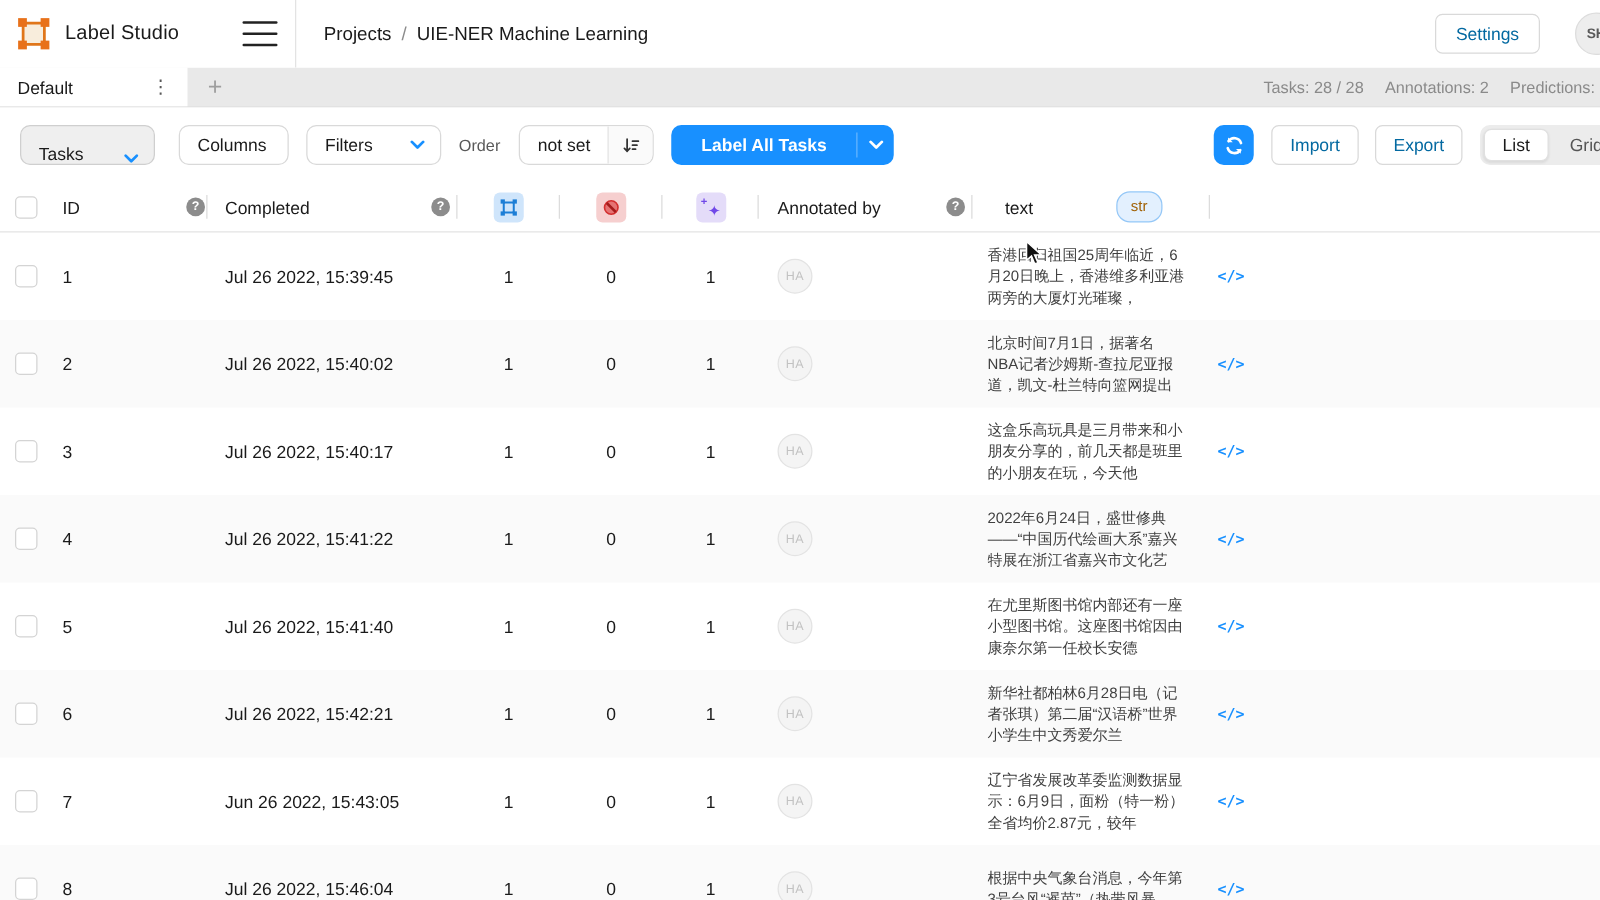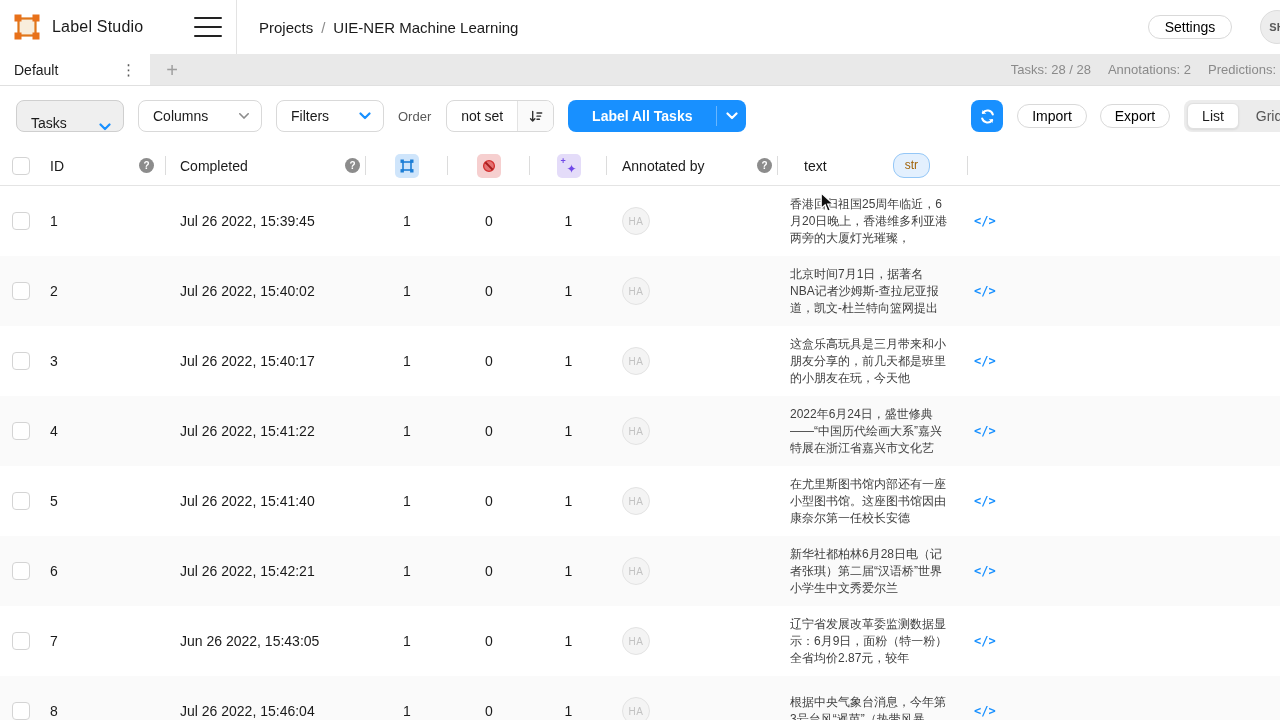--- a/index.html
+++ b/index.html
@@ -12,41 +12,41 @@
   
   .app-header{height:54px;display:flex;align-items:center;background:#fff;position:relative;}
   .logo-zone{display:flex;align-items:center;width:237px;flex:0 0 237px;padding-left:14px;border-right:1px solid #e3e3e3;height:100%;}
   .logo-box{width:26px;height:26px;margin-right:12px;flex:0 0 26px;}
   .app-title{font-size:16px;font-weight:500;color:#1a1a1a;letter-spacing:.2px;flex:1;}
   .hamburger{width:28px;height:20px;display:flex;flex-direction:column;justify-content:space-between;margin-right:14px;cursor:pointer;}
   .hamburger span{display:block;height:2px;background:#222;border-radius:1px;}
   .breadcrumb{display:flex;align-items:center;gap:8px;padding-left:22px;font-size:15px;color:#1a1a1a;}
   .crumb-sep{color:#8c8c8c;}
   .header-right{margin-left:auto;display:flex;align-items:center;}
-  .btn{border:1px solid #d9d9d9;background:#fff;border-radius:12px;height:24px;
-    display:inline-flex;align-items:center;justify-content:center;font-size:14px;color:#000000;
+  .btn{border:1px solid #d9d9d9;background:#fff;border-radius:6px;height:32px;
+    display:inline-flex;align-items:center;justify-content:center;font-size:14px;color:#0369a1;
     font-family:"Liberation Sans",sans-serif;cursor:pointer;}
   .settings-btn{width:84px;margin-right:28px;}
   .avatar{width:34px;height:34px;border-radius:50%;background:#ededed;border:1px solid #dcdcdc;
     display:flex;align-items:center;justify-content:center;font-size:11px;font-weight:bold;
     color:#595959;margin-right:-14px;flex:0 0 34px;}
   
   .tabbar{height:32px;background:#e9e9e9;display:flex;align-items:center;border-bottom:1px solid #e0e0e0;}
   .tab-active{width:150px;height:100%;background:#fff;display:flex;align-items:center;padding:0 10px 0 14px;}
   .tab-label{font-size:14px;color:#1a1a1a;flex:1;}
   .kebab{color:#595959;font-size:15px;cursor:pointer;padding:0 4px;line-height:1;}
   .tab-add{color:#9e9e9e;font-size:20px;line-height:1;margin-left:12px;cursor:pointer;width:20px;text-align:center;}
   .tab-stats{margin-left:auto;display:flex;gap:17px;font-size:13px;color:#8a8a8a;padding-right:4px;white-space:nowrap;}
   
   .toolbar{height:60px;display:flex;align-items:center;background:#fff;position:relative;}
   .tb-btn{height:32px;border:1px solid #d9d9d9;border-radius:8px;background:#fff;display:inline-flex;
     align-items:center;justify-content:space-between;font-size:14px;color:#1a1a1a;padding:0 12px 0 14px;cursor:pointer;}
   .tb-btn .lbl{margin-right:10px;}
   .tasks-btn{margin-left:16px;width:108px;background:#efefef;border-color:#cfcfcf;align-items:flex-end;}
-  .columns-btn{margin-left:14px;width:124px;}
+  .columns-btn{margin-left:19px;width:88px;}
   .filters-btn{margin-left:14px;width:108px;}
   .order-label{margin-left:14px;font-size:13px;color:#595959;}
   .order-group{margin-left:15px;height:32px;border:1px solid #d9d9d9;border-radius:8px;display:flex;align-items:stretch;overflow:hidden;background:#fff;cursor:pointer;}
   .order-value{display:flex;align-items:center;padding:0 14px;font-size:14px;color:#1a1a1a;}
   .order-sort{width:36px;display:flex;align-items:center;justify-content:center;border-left:1px solid #e3e3e3;background:#fafafa;}
   .label-all{margin-left:14px;width:178px;height:32px;background:var(--accent);border-radius:8px;
     display:flex;align-items:center;color:#fff;font-weight:bold;font-size:14px;cursor:pointer;}
   .label-all .lbl{flex:1;text-align:center;}
   .label-all .dd{width:30px;display:flex;align-items:center;justify-content:center;border-left:1px solid rgba(255,255,255,.35);height:20px;}
   .refresh-btn{position:absolute;left:971px;width:32px;height:32px;background:var(--accent);border:none;
@@ -57,21 +57,21 @@
     display:flex;align-items:center;padding:3px;gap:4px;}
   .seg-item{height:26px;border-radius:6px;display:flex;align-items:center;justify-content:center;
     font-size:14px;width:52px;cursor:pointer;color:#555;}
   .seg-item.active{background:#fff;border:1px solid #e0e0e0;box-shadow:0 1px 2px rgba(0,0,0,.08);color:#1a1a1a;}
   
   .thead{height:40px;display:flex;align-items:stretch;border-bottom:1px solid #e4e4e4;background:#fff;font-size:14px;}
   .hcell{display:flex;align-items:center;position:relative;font-weight:500;color:#1a1a1a;}
   .hcell.divided::after{content:"";position:absolute;right:0;top:10px;bottom:10px;width:1px;background:#dcdcdc;}
   .col-check{width:38px;flex:0 0 38px;display:flex;align-items:center;}
   .col-check .cb{margin-left:12px;}
-  .col-id{width:128px;flex:0 0 128px;padding:0 12px 0 12px;justify-content:space-between;}
+  .col-id{width:128px;flex:0 0 128px;padding:0 2px 0 12px;justify-content:space-between;}
   .col-completed{width:200px;flex:0 0 200px;padding:0 6px 0 14px;justify-content:space-between;}
   .col-ann,.col-cancel{width:82px;flex:0 0 82px;justify-content:center;}
   .col-pred{width:77px;flex:0 0 77px;justify-content:center;}
   .col-annotator{width:171px;flex:0 0 171px;padding:0 6px 0 15px;justify-content:space-between;}
   .col-text{width:190px;flex:0 0 190px;padding:0 0 0 26px;}
   .col-source{flex:1;display:flex;align-items:center;padding-left:6px;}
   .cb{width:18px;height:18px;border:1.5px solid #d4d4d4;border-radius:4px;background:#fff;cursor:pointer;flex:0 0 18px;}
   .help{width:15px;height:15px;border-radius:50%;background:#8c8c8c;color:#fff;font-size:10px;font-weight:bold;
     display:inline-flex;align-items:center;justify-content:center;cursor:pointer;flex:0 0 15px;}
   .chip{width:24px;height:24px;border-radius:5px;display:flex;align-items:center;justify-content:center;cursor:pointer;}

